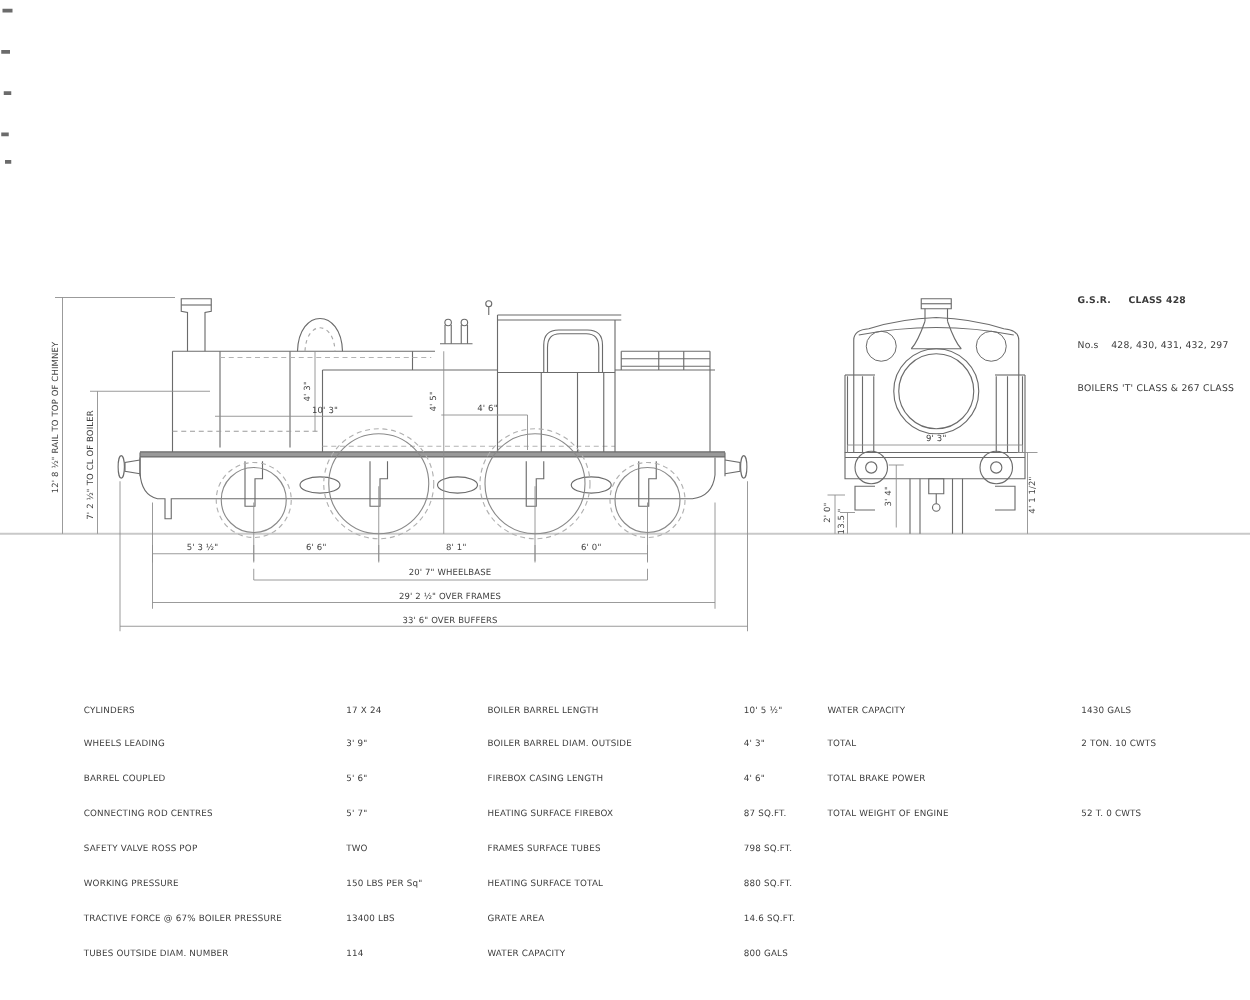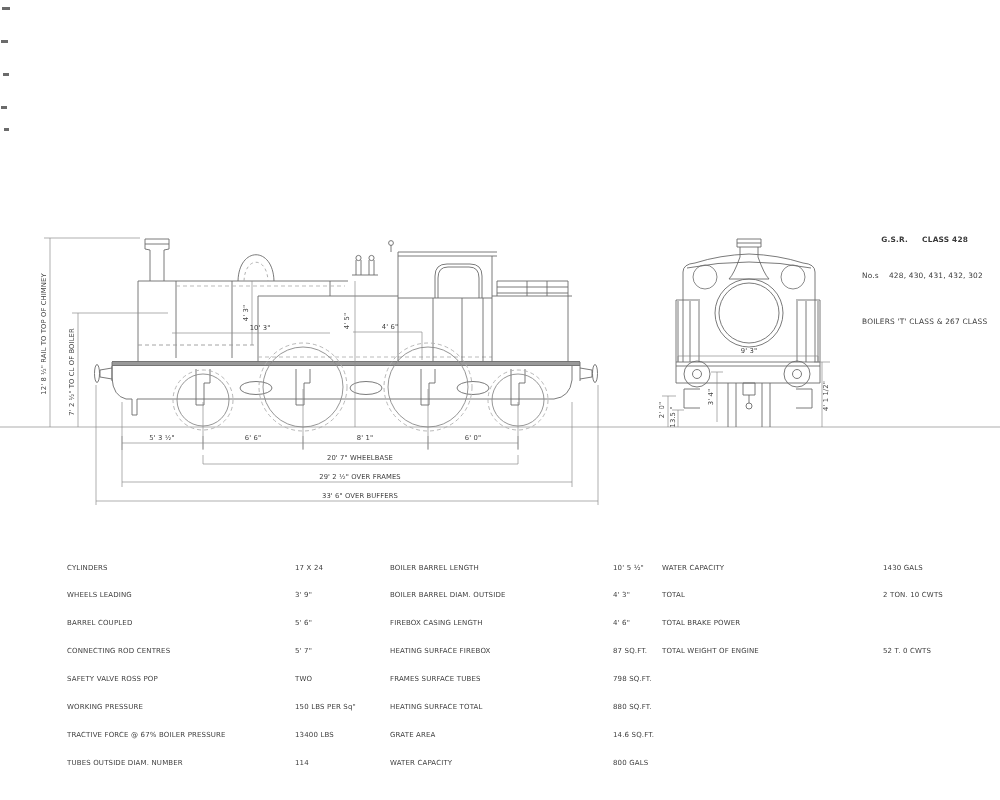--- a/index.html
+++ b/index.html
@@ -6,28 +6,28 @@
   .canvas{
     position:relative;width:1000px;height:800px;background:#ffffff;overflow:hidden;
     font-family:"DejaVu Sans","Liberation Sans",sans-serif;color:#3d3d3d;
   }
   svg{position:absolute;left:0;top:0;}
   svg text{
     font-family:"DejaVu Sans","Liberation Sans",sans-serif;
     font-size:6.8px;fill:#3f3f3f;letter-spacing:.1px;
   }
   .spec{position:absolute;font-size:7px;line-height:9.3px;letter-spacing:.15px;white-space:pre;color:#3d3d3d;}
-  .srow{display:flex;gap:18px;}
+  .srow{display:flex;}
   .slabel{display:inline-block;flex:none;}
   .c1 .slabel{width:210px;}
   .c2 .slabel{width:205px;}
   .c3 .slabel{width:203px;}
   .title-block{position:absolute;left:862px;top:217px;font-size:7.4px;color:#3a3a3a;letter-spacing:.2px;white-space:pre;}
-  .tb-row1{display:flex;gap:14px;font-weight:600;margin-bottom:9px;justify-content:center;}
-  .tb-row2{display:flex;gap:10px;margin-bottom:19px;}
+  .tb-row1{display:flex;gap:14px;font-weight:600;margin-bottom:9px;}
+  .tb-row2{display:flex;gap:10px;margin-bottom:8px;}
   .mark{position:absolute;background:#3a3a3a;opacity:.75;}
 </style>
 </head>
 <body>
 
 <div class="canvas">
 
   <div class="mark" style="left:2px;top:7px;width:8px;height:3px;"></div>
   <div class="mark" style="left:1px;top:40px;width:7px;height:3px;"></div>
   <div class="mark" style="left:3px;top:73px;width:6px;height:3px;"></div>
@@ -278,21 +278,21 @@
     </g>
   </svg>
 
   <div class="title-block">
     <div class="tb-row1">
       <span>G.S.R.</span>
       <span>CLASS 428</span>
     </div>
     <div class="tb-row2">
       <span>No.s</span>
-      <span>428, 430, 431, 432, 302</span>
+      <span>428, 430, 431, 432, 297</span>
     </div>
     <div class="tb-row3">BOILERS 'T' CLASS &amp; 267 CLASS</div>
   </div>
 
   <div class="spec c1" style="left:67px;top:545px;">
     <div class="srow"><span class="slabel">CYLINDERS</span><span class="sval">17 X 24</span></div>
     <div class="srow"><span class="slabel">WHEELS LEADING</span><span class="sval">3' 9"</span></div>
     <div class="srow"><span class="slabel">BARREL COUPLED</span><span class="sval">5' 6"</span></div>
     <div class="srow"><span class="slabel">CONNECTING ROD CENTRES</span><span class="sval">5' 7"</span></div>
     <div class="srow"><span class="slabel">SAFETY VALVE ROSS POP</span><span class="sval">TWO</span></div>

